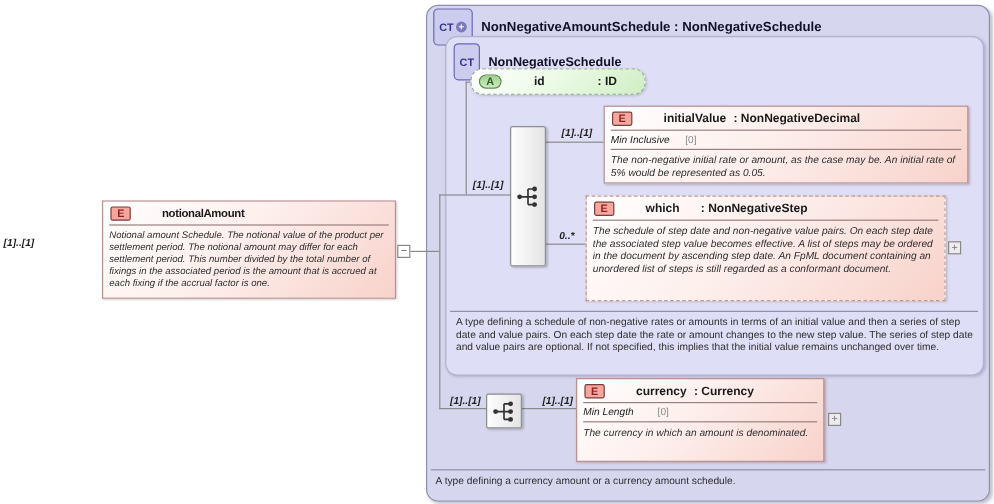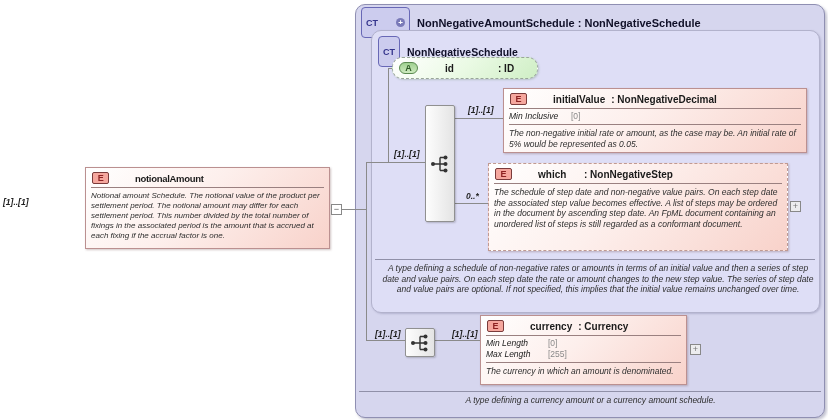--- a/index.html
+++ b/index.html
@@ -16,21 +16,21 @@
             font-size:11px;font-weight:bold;color:#101028;white-space:nowrap;}
   .ct-title.inner{font-size:10.5px;}
   
   .badge{display:inline-flex;align-items:center;justify-content:center;flex:none;
          font-weight:bold;box-sizing:border-box;}
   .badge.e{width:17px;height:12px;font-size:9px;background:#f5a79e;
            border:1px solid #7a3b3b;color:#8d2323;border-radius:2px;}
   .badge.a{width:19px;height:12px;font-size:9px;border-radius:6px;color:#2d5a26;
            background:linear-gradient(#9fd190,#cdeabf);border:1px solid #5a8a50;}
   .badge.ct{height:31px;padding:0 4px;font-size:9px;background:#ccccee;
-            border:1px solid #6868b6;color:#34348c;border-radius:4px;gap:18px;}
+            border:1px solid #6868b6;color:#34348c;border-radius:4px;gap:2px;}
   .plus-circle{width:9px;height:9px;border-radius:50%;background:#7a7ab8;color:#ffffff;
                font-size:8px;line-height:9px;font-weight:bold;text-align:center;display:inline-block;}
   
   .el-box{position:absolute;box-sizing:border-box;border:1px solid #bb9090;
           background:linear-gradient(135deg,#ffffff 0%,#fdefec 45%,#f8d2ca 100%);
           box-shadow:1px 1px 2px rgba(100,60,60,.3);}
   .el-box.dashed{border:1px dashed #c09a92;}
   .el-title{display:flex;align-items:center;gap:6px;padding:4px 6px 3px 6px;
             font-size:10px;font-weight:bold;color:#1a1a1a;white-space:nowrap;}
   .el-title.sm{font-size:9.5px;letter-spacing:-0.3px;}
@@ -57,21 +57,21 @@
   
   .hline{position:absolute;height:1px;background:#8a8a8a;}
   .vline{position:absolute;width:1px;background:#8a8a8a;}
   .card{position:absolute;font-size:8.5px;font-weight:bold;font-style:italic;
         color:#1f1f1f;white-space:nowrap;}
   .toggle{position:absolute;width:11px;height:11px;box-sizing:border-box;background:#ffffff;
           border:1px solid #888888;color:#555555;font-size:9px;line-height:8px;
           text-align:center;cursor:pointer;}
   .toggle.expander{background:#ececee;color:#777777;}
   
-  .ct-ann{position:absolute;font-size:8.5px;font-style:italic;color:#2e2e2e;line-height:10.5px;text-align:center;}
+  .ct-ann{position:absolute;font-size:8.5px;color:#2e2e2e;line-height:10.5px;}
   .ct-sep{position:absolute;height:1px;background:#9090a8;}
 </style>
 </head>
 <body>
 
 <div class="canvas">
 
   <div class="ct-outer"></div>
   <div class="ct-title" style="left:361px;top:7px;">
     <span class="badge ct">
@@ -166,24 +166,20 @@
     <div class="el-title">
       <span class="badge e">E</span>
       <span class="nm">currency</span>
       <span>: Currency</span>
     </div>
     <div class="facets">
       <div class="facet-row">
         <span class="facet-label">Min Length</span>
         <span class="facet-val">[0]</span>
       </div>
-      <div class="facet-row">
-        <span class="facet-label">Max Length</span>
-        <span class="facet-val">[255]</span>
-      </div>
     </div>
     <div class="el-ann">The currency in which an amount is denominated.</div>
   </div>
   <div class="toggle expander" style="left:690px;top:344px;">+</div>
 
   <div class="ct-sep" style="left:359px;top:391px;width:462px;"></div>
   <div class="ct-ann" style="left:363px;top:395px;width:455px;">A type defining a currency amount or a currency amount schedule.</div>
 
   <div class="card" style="left:3px;top:197px;">[1]..[1]</div>
   <div class="el-box" style="left:85px;top:167px;width:245px;height:82px;">

